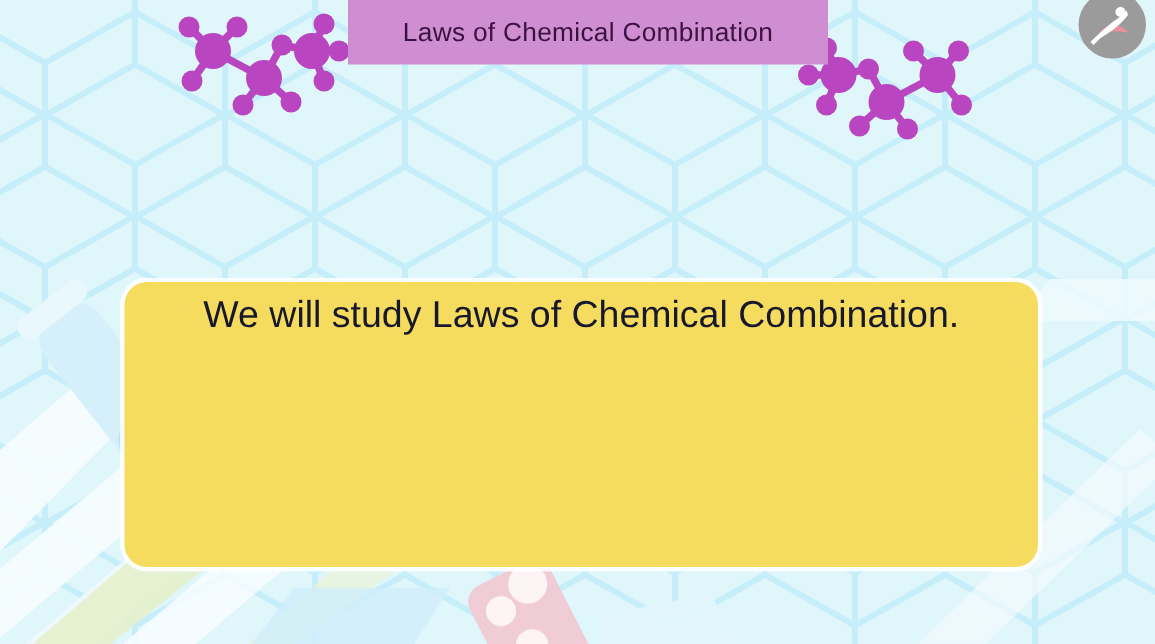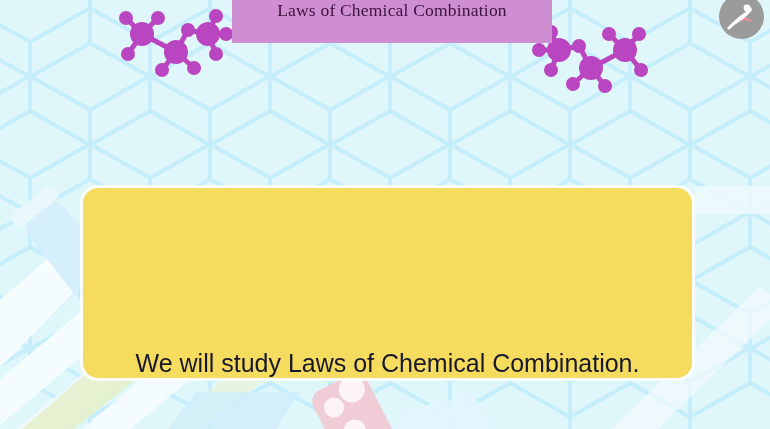--- a/index.html
+++ b/index.html
@@ -23,23 +23,23 @@
   }
   .bg-layer svg { display: block; width: 770px; height: 429px; }
 
   
   #title-banner {
     position: absolute;
     left: 232px; top: 0;
     width: 320px; height: 43px;
     background: #cf8ed1;
     display: flex;
+    align-items: center;
     justify-content: center;
     z-index: 6;
-    font-family: Liberation Serif, serif;
   }
   #title-banner .txt {
     font-size: 17.5px;
     color: #3b1140;
     letter-spacing: .2px;
     white-space: nowrap;
   }
 
   
   .molecule {
@@ -70,21 +70,21 @@
 
   
   #content-panel {
     position: absolute;
     left: 83px; top: 188px;
     width: 609px; height: 190px;
     background: #f6dc5e;
     border-radius: 15px;
     box-shadow: 0 0 0 3px rgba(255,255,255,.85);
     display: flex;
-    align-items: flex-end;
+    align-items: flex-start;
     justify-content: center;
     z-index: 6;
   }
   #content-panel .txt {
     font-size: 25px;
     color: #17182c;
     white-space: nowrap;
     margin-top: 8px;
   }
 

